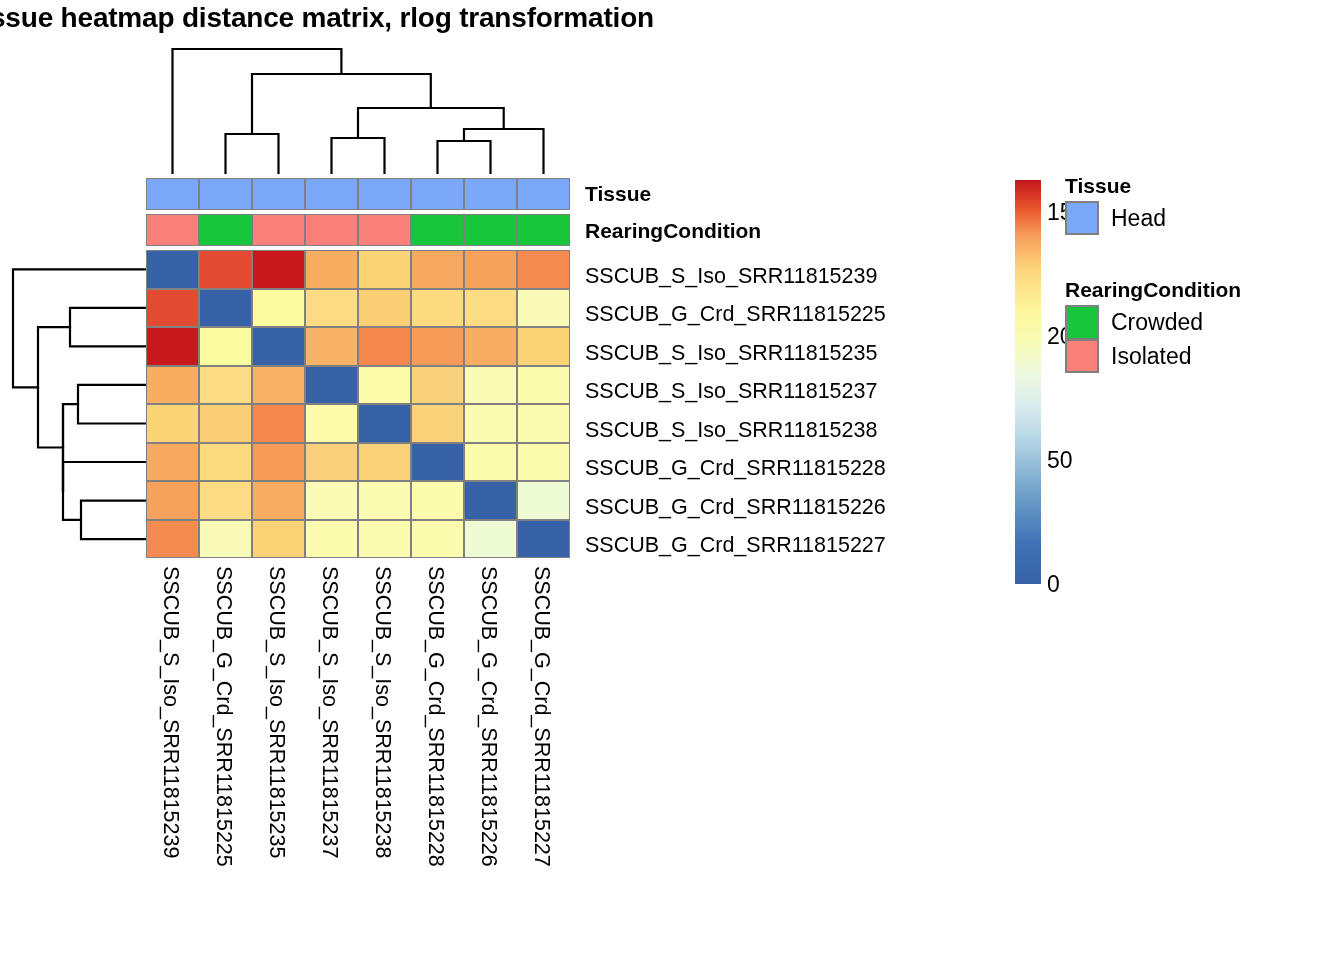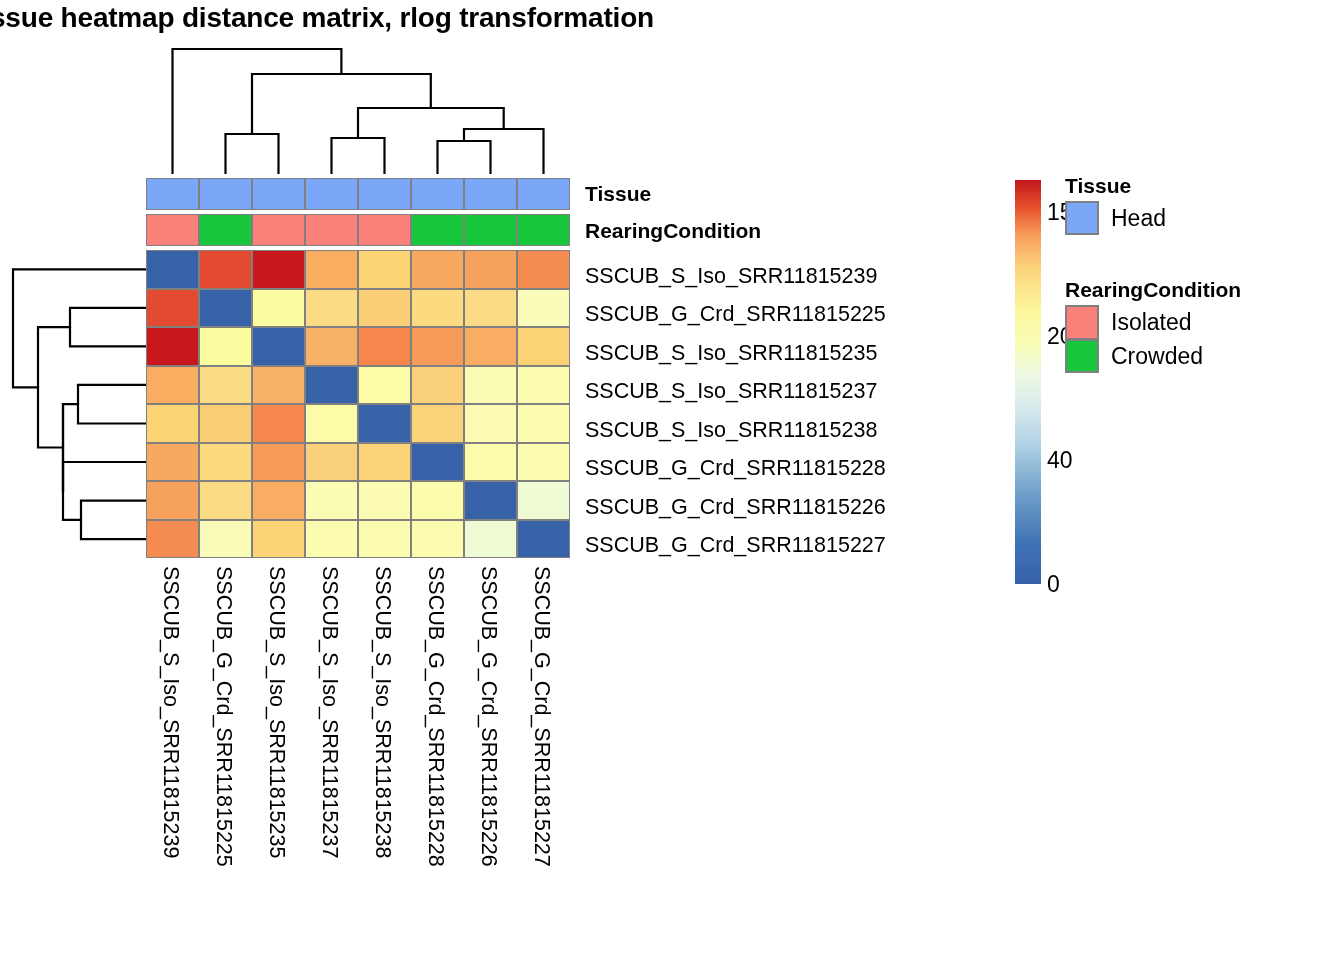--- a/index.html
+++ b/index.html
@@ -225,41 +225,41 @@
       <div class="collabel" style="left: 246.5px; top: 0px;">SSCUB_S_Iso_SRR11815238</div>
       <div class="collabel" style="left: 299.5px; top: 0px;">SSCUB_G_Crd_SRR11815228</div>
       <div class="collabel" style="left: 352.5px; top: 0px;">SSCUB_G_Crd_SRR11815226</div>
       <div class="collabel" style="left: 405.5px; top: 0px;">SSCUB_G_Crd_SRR11815227</div>
     </div>
 
   <div id="cbarwrap" style="left:975px;top:180px;width:110px;height:404px;margin-left:40px;">
     <div id="cbar" style="background: linear-gradient(rgb(195, 22, 28) 0%, rgb(232, 84, 46) 7%, rgb(248, 160, 92) 14%, rgb(252, 212, 124) 22%, rgb(253, 246, 156) 32%, rgb(248, 252, 180) 40%, rgb(237, 248, 223) 48%, rgb(217, 235, 237) 56%, rgb(173, 208, 227) 66%, rgb(110, 158, 200) 78%, rgb(63, 114, 181) 90%, rgb(56, 98, 168) 100%);"></div>
   <div class="cbtick" style="top: 32.2209px;">150</div>
       <div class="cbtick" style="top: 156.147px;">200</div>
-      <div class="cbtick" style="top: 280.074px;">40</div>
+      <div class="cbtick" style="top: 280.074px;">50</div>
       <div class="cbtick" style="top: 404px;">0</div>
     </div>
 
   <div class="leg" id="legtissue" style="left:1065px;top:174px;">
     <div class="legtitle">Tissue</div>
     <div class="legbody legstack">
         <div class="legrow">
           <div class="legswatch" style="background: rgb(122, 167, 247);"></div>
           <div class="legtext">Head</div>
         </div>
       </div>
   </div>
 
   <div class="leg" id="legrearing" style="left:1065px;top:278px;">
     <div class="legtitle">RearingCondition</div>
     <div class="legbody legstack">
         <div class="legrow">
+          <div class="legswatch" style="background: rgb(24, 198, 60);"></div>
+          <div class="legtext">Crowded</div>
+        </div>
+        <div class="legrow">
           <div class="legswatch" style="background: rgb(250, 129, 121);"></div>
           <div class="legtext">Isolated</div>
         </div>
-        <div class="legrow">
-          <div class="legswatch" style="background: rgb(24, 198, 60);"></div>
-          <div class="legtext">Crowded</div>
-        </div>
       </div>
   </div>
 
 </div>
 
 </body></html>

